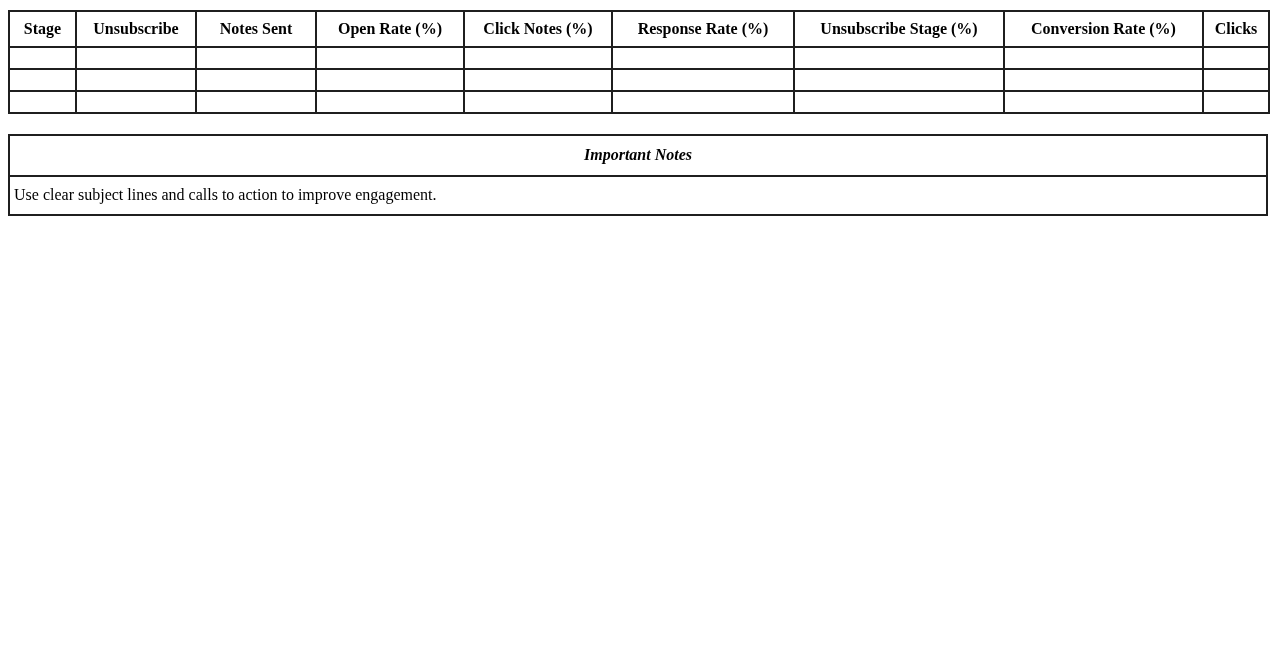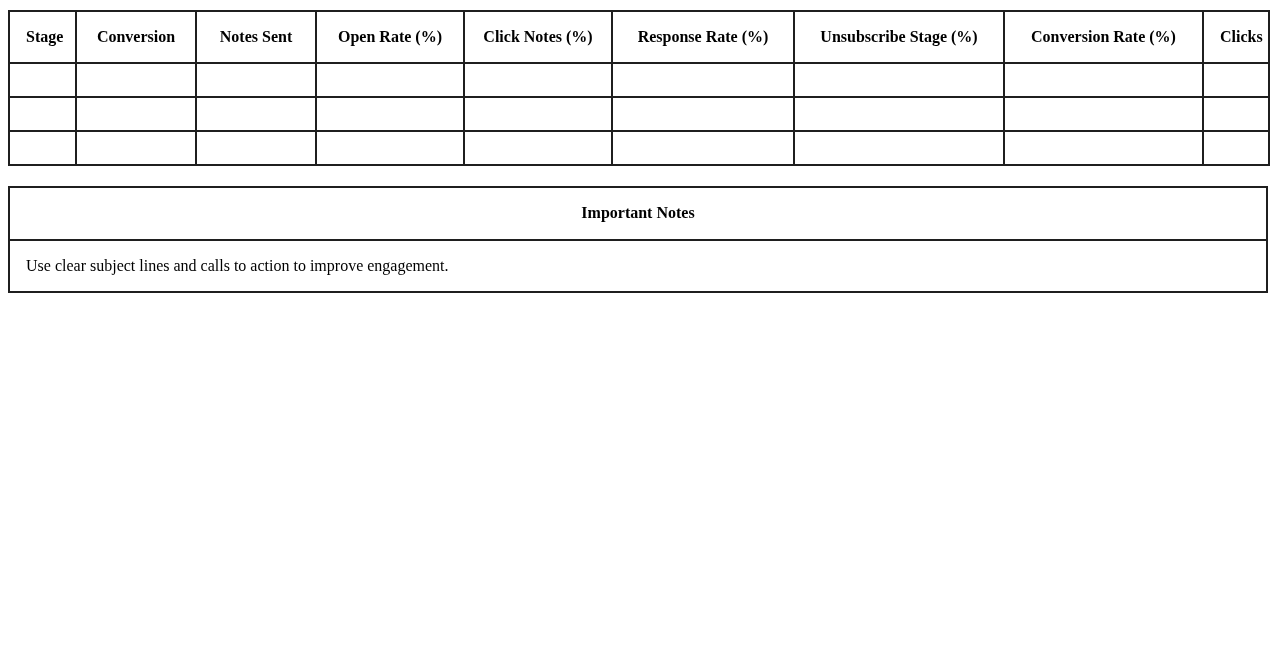--- a/index.html
+++ b/index.html
@@ -26,32 +26,32 @@
     background: #ffffff;
   }
   #campaign-table {
     margin-top: 10px;
   }
   #notes-table {
     margin-top: 20px;
   }
   th, td {
     border: 2px solid #1f1f1f;
-    padding: 16px;
+    padding: 4px;
     vertical-align: middle;
     font-size: 16px;
     line-height: 1.15;
     overflow: hidden;
     white-space: nowrap;
   }
   #campaign-table thead tr { height: 36px; }
   #campaign-table tbody tr { height: 22px; }
   #campaign-table th { font-weight: bold; }
 
-  #notes-table .notes-title-row { height: 51px; }
+  #notes-table .notes-title-row { height: 41px; font-style: italic; }
   #notes-table .notes-row { height: 39px; }
   #notes-table th { font-weight: bold; }
   #notes-table td { font-weight: normal; }
 
   
   col.c-stage        { width: 67px; }
   col.c-description  { width: 120px; }
   col.c-emails-sent  { width: 120px; }
   col.c-open-rate    { width: 148px; }
   col.c-click-rate   { width: 148px; }
@@ -73,21 +73,21 @@
       <col class="c-open-rate">
       <col class="c-click-rate">
       <col class="c-response">
       <col class="c-unsubscribe">
       <col class="c-conversion">
       <col class="c-notes">
     </colgroup>
     <thead>
       <tr>
         <th>Stage</th>
-        <th>Conversion</th>
+        <th>Unsubscribe</th>
         <th>Notes Sent</th>
         <th>Open Rate (%)</th>
         <th>Click Notes (%)</th>
         <th>Response Rate (%)</th>
         <th>Unsubscribe Stage (%)</th>
         <th>Conversion Rate (%)</th>
         <th>Clicks</th>
       </tr>
     </thead>
     <tbody id="campaign-table-body">

